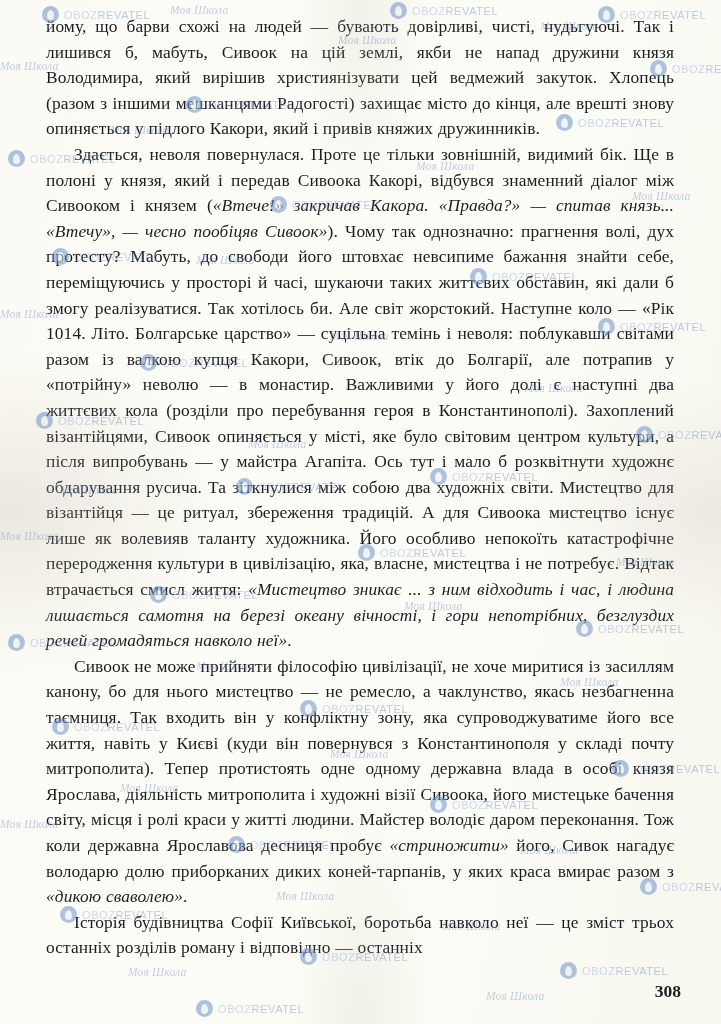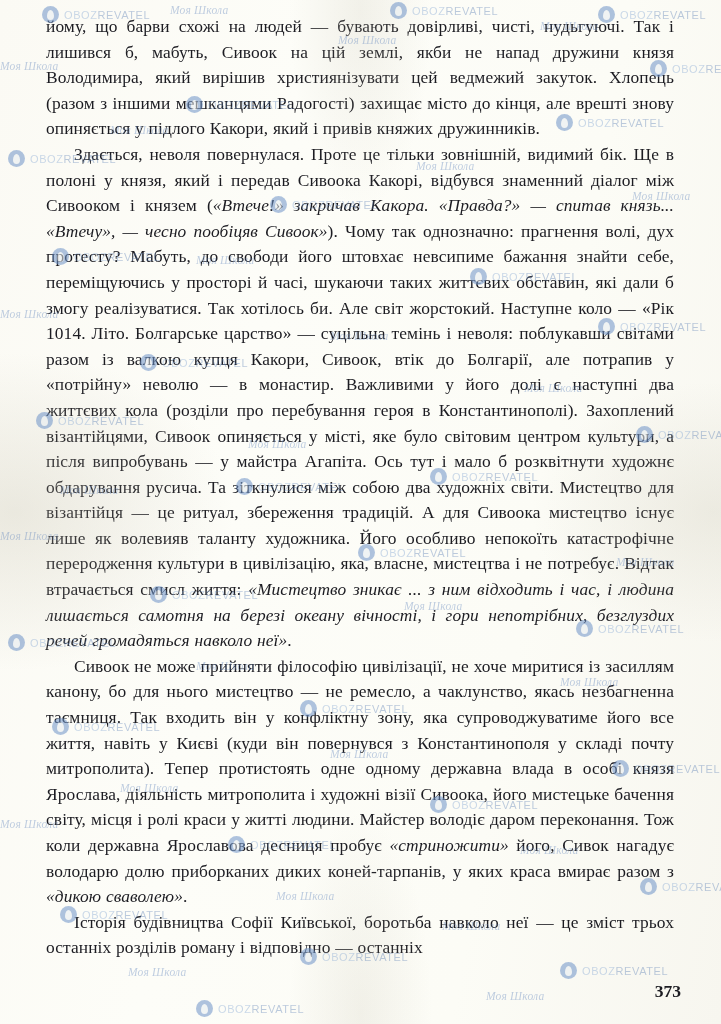--- a/index.html
+++ b/index.html
@@ -330,15 +330,15 @@
       </div>
       <div class="wm" style="left: 486px; top: 990px;">
         <span class="wm-school"><span>Моя</span><span class="wm-sch-b"> Школа</span></span>
       </div>
       <div class="wm" style="left: 196px; top: 1000px;">
         <span class="wm-circle"></span>
         <span class="wm-obz"><span class="wm-o">OBOZ</span><span>REVATEL</span></span>
       </div>
     </div>
 
-  <div class="page-number">373</div>
+  <div class="page-number">308</div>
 
 </div>
 
 </body></html>

